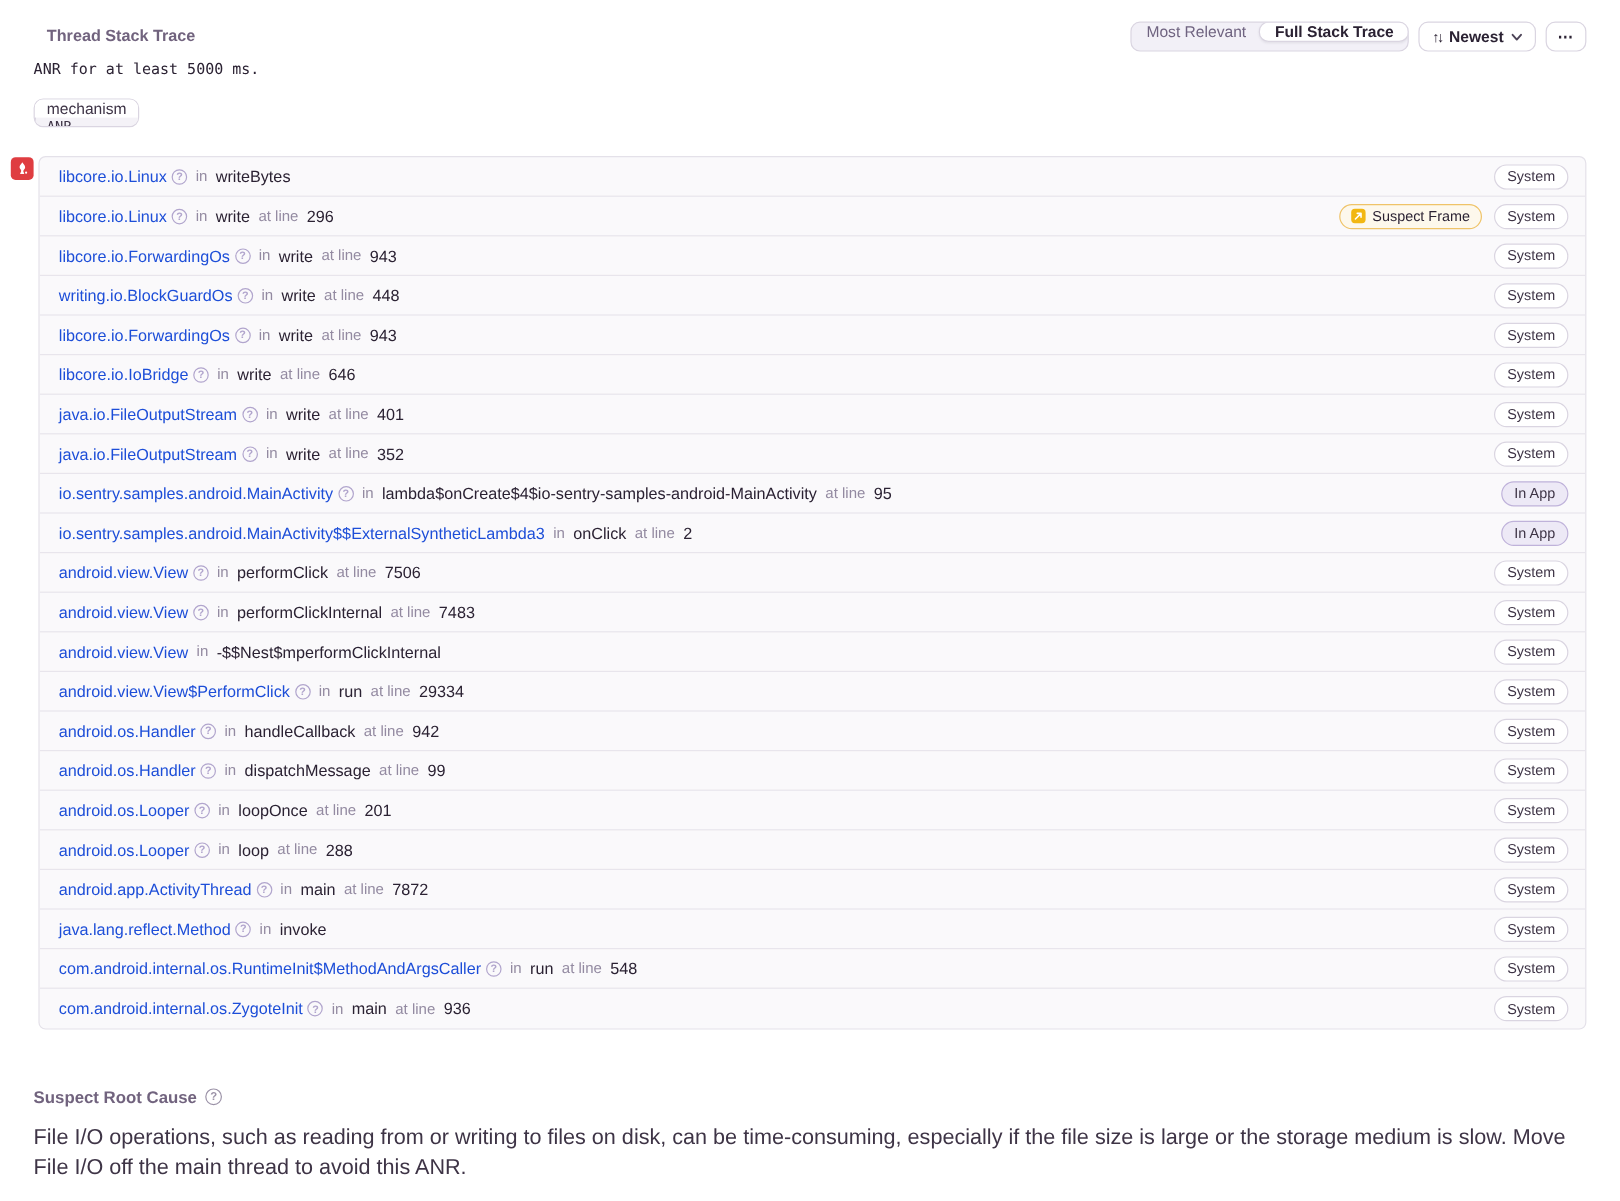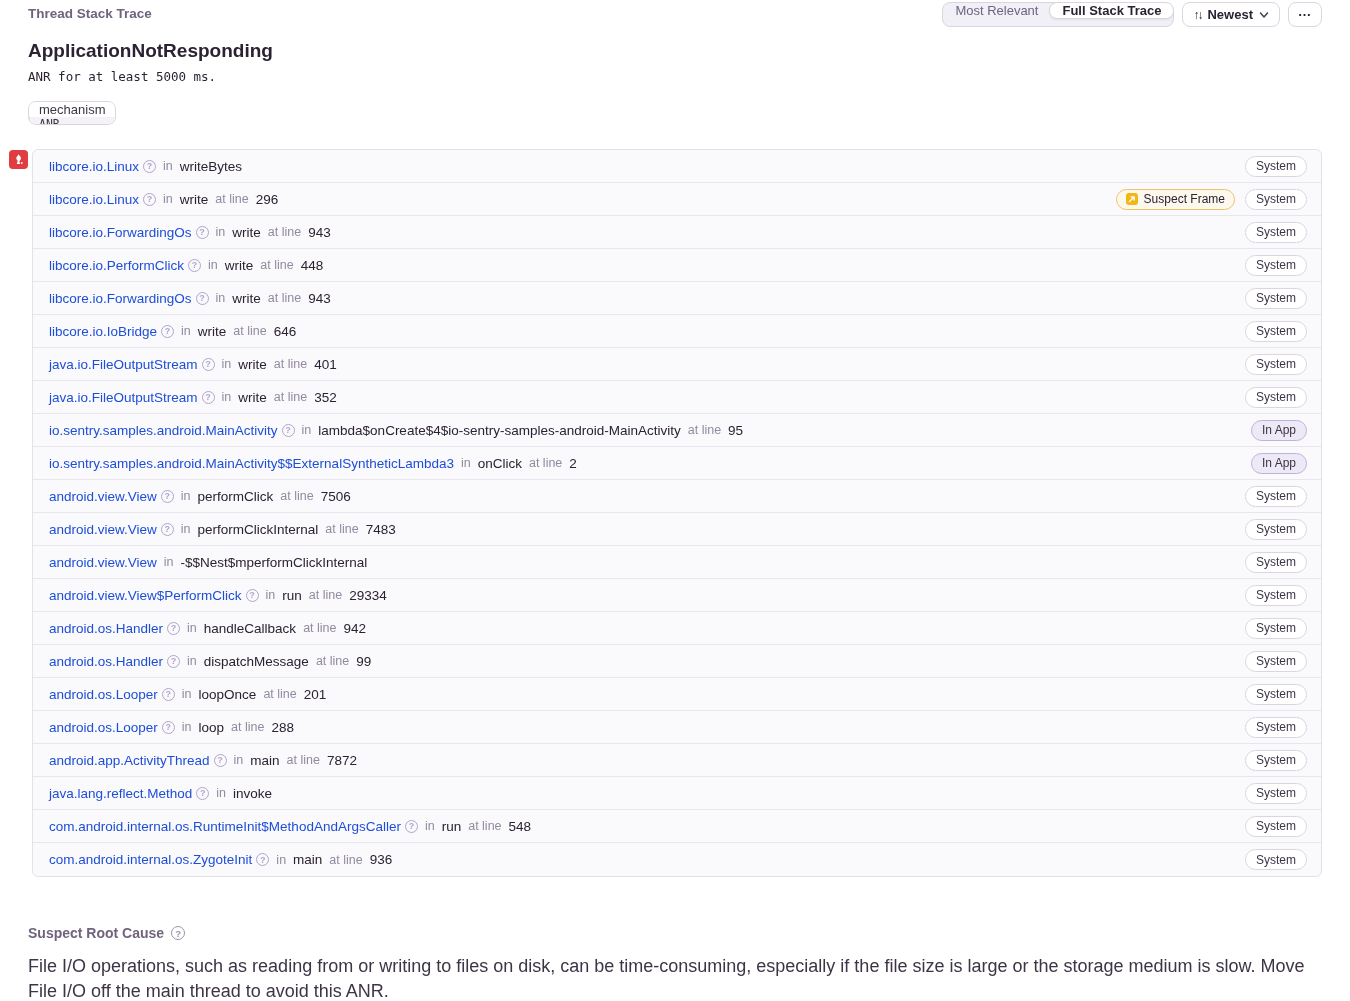--- a/index.html
+++ b/index.html
@@ -1,21 +1,21 @@
 <!DOCTYPE html>
 <html><head>
 <meta charset="utf-8">
 <style>
   * { margin:0; padding:0; box-sizing:border-box; }
   html,body { width:1350px; height:1001px; background:#fff; overflow:hidden;
     font-family:"Liberation Sans", sans-serif; color:#2B2233; }
   .page { padding:0 28px; position:relative; }
 
   
-  .header-bar { display:flex; justify-content:space-between; align-items:flex-start; padding-top:2px; }
+  .header-bar { display:flex; justify-content:space-between; align-items:flex-start; padding-top:18px;margin-left:11px; }
   .section-title { font-size:13.5px; font-weight:bold; color:#71637E; padding-top:4px; }
   .header-actions { display:flex; gap:8px; align-items:center; }
 
   .seg-control { display:flex; align-items:flex-start; background:#F2F0F7; border:1px solid #DAD5E1;
     border-radius:8px; height:25px; overflow:hidden; }
   .seg { display:flex; align-items:center; padding:0 12px; font-size:13px; color:#6F6380; cursor:pointer; }
   .seg.active { background:#fff; border:1px solid #DAD5E1; border-radius:8px; margin:-1px;
     font-weight:bold; color:#2B2233; box-shadow:0 1px 2px rgba(43,34,51,.08); }
 
   .btn { display:flex; align-items:center; gap:6px; height:25px; padding:0 10px; background:#fff;
@@ -84,21 +84,20 @@
         <svg class="chev" viewBox="0 0 10 10">
           <path d="M1.5 3 L5 7 L8.5 3" fill="none" stroke="#4D4458" stroke-width="1.6" stroke-linecap="round" stroke-linejoin="round"></path>
         </svg>
       </div>
       <div class="btn more-btn">
         <span>⋯</span>
       </div>
     </div>
   </div>
 
-  <div class="event-title">ApplicationNotResponding</div>
   <div class="event-subtitle">ANR for at least 5000 ms.</div>
 
   <div class="tag-row">
     <div class="tag-pill">
       <span class="tag-key">mechanism</span>
       <span class="tag-val">ANR</span>
     </div>
   </div>
 
   <div class="trace-wrap">
@@ -152,21 +151,21 @@
       <span class="kw atline">at line</span>
       <span class="linenum">943</span>
     </div>
     <div class="frame-right">
 
       <span class="badge">System</span>
     </div>
   </div>
         <div class="frame-row">
     <div class="frame-left">
-      <span class="module">libcore.io.PerformClick</span>
+      <span class="module">writing.io.BlockGuardOs</span>
       <span class="help-icon">?</span>
       <span class="kw">in</span>
       <span class="func">write</span>
       <span class="kw atline">at line</span>
       <span class="linenum">448</span>
     </div>
     <div class="frame-right">
 
       <span class="badge">System</span>
     </div>

